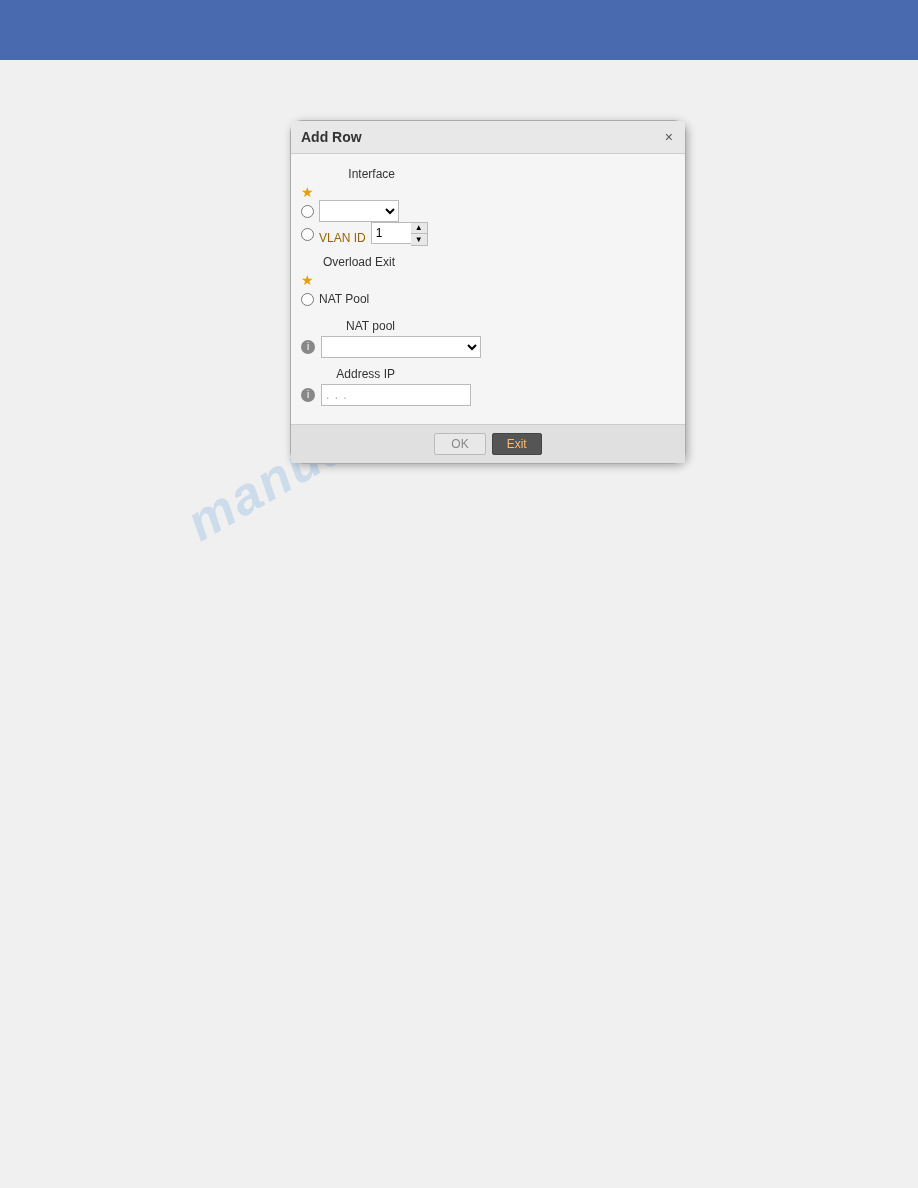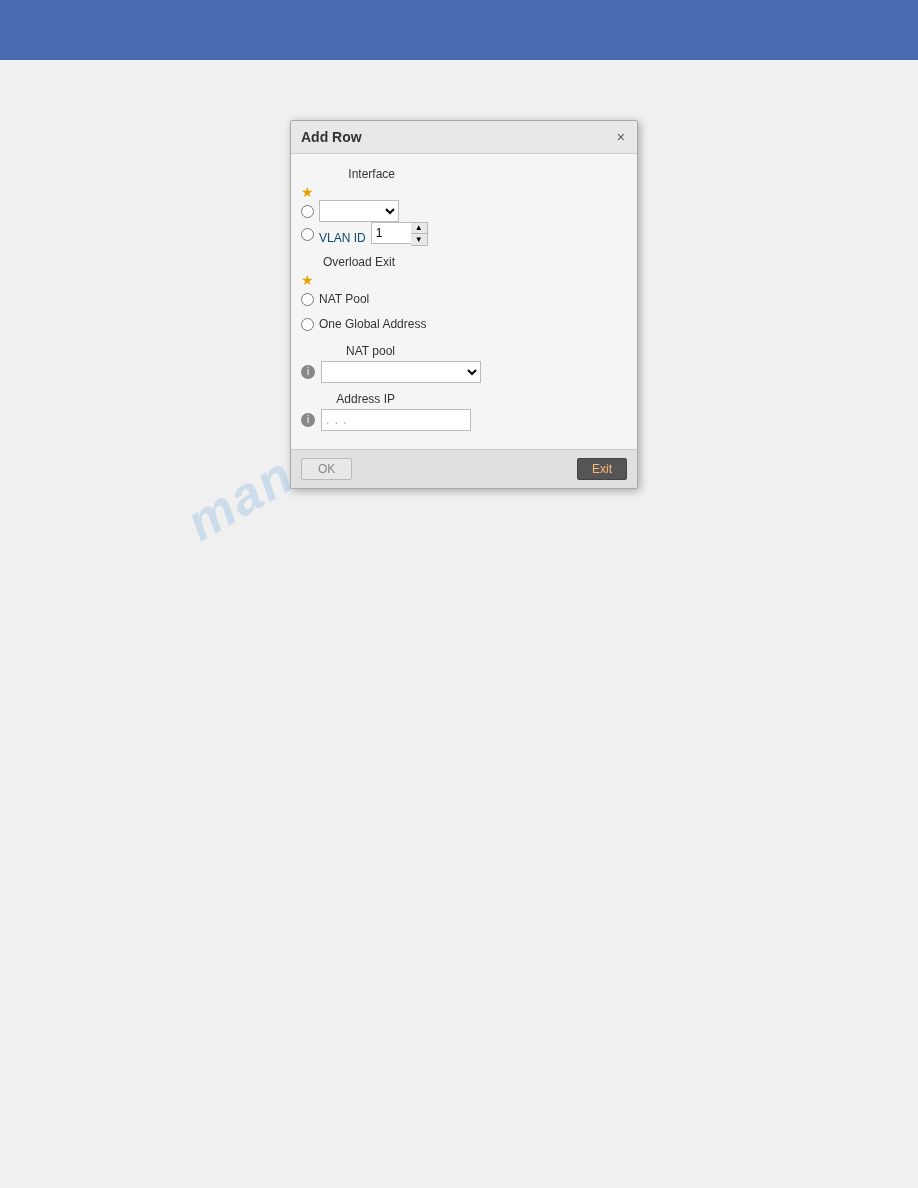--- a/index.html
+++ b/index.html
@@ -36,25 +36,25 @@
     }
 
     .dialog-backdrop {
       position: absolute;
       top: 120px;
       left: 290px;
       z-index: 10;
     }
 
     .dialog {
-      width: 348px;
+      width: 396px;
       background: #f5f5f5;
       border: 1px solid #aaa;
       box-shadow: 2px 2px 8px rgba(0,0,0,0.3);
-      border-radius: 2px;
+      border-radius: 12px;
     }
 
     .dialog-title-bar {
       background: #e8e8e8;
       border-bottom: 1px solid #ccc;
       padding: 8px 10px;
       display: flex;
       justify-content: space-between;
       align-items: center;
       border-radius: 2px 2px 0 0;
@@ -161,21 +161,21 @@
       border-right: none;
       background: white;
       font-size: 12px;
       padding: 0 4px;
       display: flex;
       align-items: center;
     }
 
     .vlan-label {
       font-size: 12px;
-      color: #0c4a6e;
+      color: #a16207;
       margin-top: 8px;
     }
 
     .overload-type-group {
       display: flex;
       flex-direction: column;
       gap: 3px;
     }
 
     .info-icon {
@@ -215,21 +215,21 @@
       padding: 0 4px;
       color: #aaa;
       letter-spacing: 1px;
     }
 
     .dialog-footer {
       background: #e0e0e0;
       border-top: 1px solid #ccc;
       padding: 8px 10px;
       display: flex;
-      justify-content: space-between;
+      justify-content: center;
       align-items: center;
       gap: 6px;
     }
 
     .btn-ok {
       padding: 3px 16px;
       background: #e8e8e8;
       border: 1px solid #bbb;
       font-size: 12px;
       color: #888;
@@ -325,24 +325,20 @@
         <div class="star-col">
           <span class="required-star">★</span>
         </div>
         <div class="controls-col overload-type-group">
 
           <div class="radio-row">
             <input type="radio" name="overload_type" id="nat-pool-radio" style="">
             <label for="nat-pool-radio">NAT Pool</label>
           </div>
 
-          <div class="radio-row">
-            <input type="radio" name="overload_type" id="one-global-radio" style="">
-            <label for="one-global-radio">One Global Address</label>
-          </div>
 
         </div>
       </div>
 
       <div class="form-section">
         <div class="left-label-col">
           <span class="form-label">NAT pool</span>
         </div>
         <div class="star-col"></div>
         <div class="controls-col">

